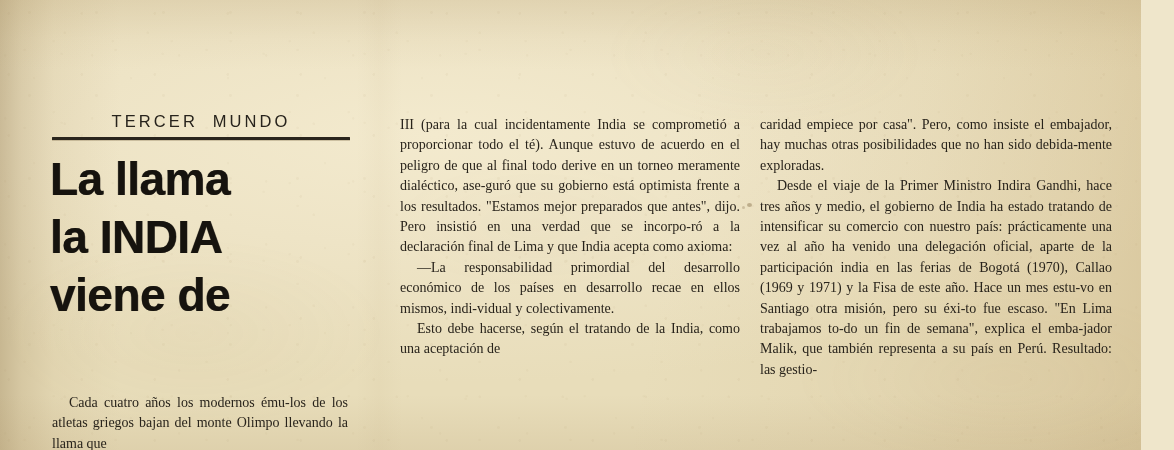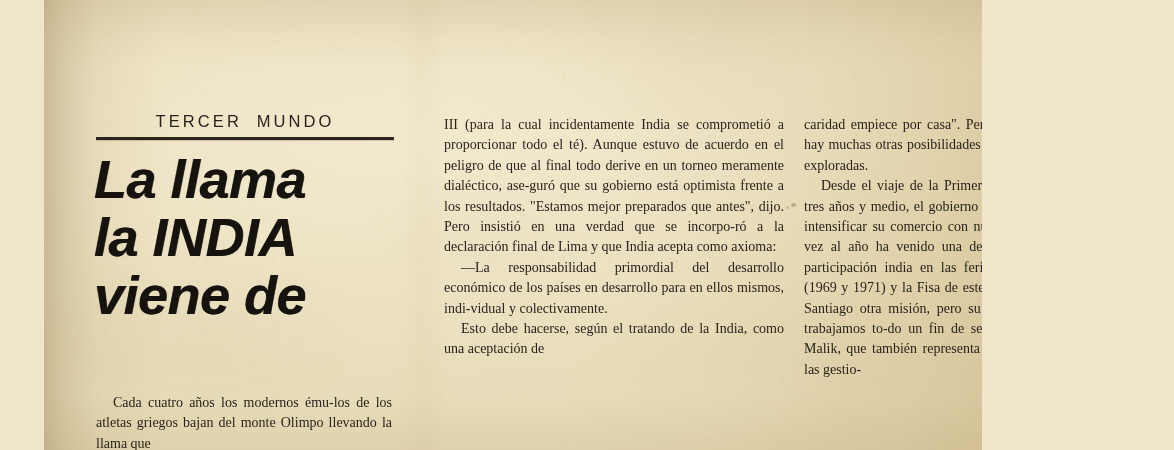--- a/index.html
+++ b/index.html
@@ -9,25 +9,24 @@
   body {
     width: 1174px;
     height: 450px;
     overflow: hidden;
     background: #efe6cb;
     font-family: "Liberation Serif", serif;
   }
 
   #page {
     position: relative;
-    width: 938px;
+    width: 1141px;
     height: 450px;
     overflow: hidden;
     background: #3b82f6;
-    margin-left: 44px;
   }
 
   
   .paper-base {
     position: absolute;
     inset: 0;
     background:
       radial-gradient(ellipse 70% 55% at 38% 30%, #f3eace 0%, #eee4c6 45%, #e8ddba 100%);
   }
   .paper-warm-right {
@@ -132,30 +131,29 @@
   
   #headline {
     position: absolute;
     left: 50px;
     top: 150px;
     width: 320px;
   }
   .headline-line {
     font-family: "Liberation Sans", sans-serif;
     font-weight: 700;
-    font-size: 54px;
+    font-size: 46px;
     line-height: 58px;
     color: #16130e;
     letter-spacing: -0.5px;
     white-space: nowrap;
     text-shadow:
       0.5px 0 0 rgba(22,19,14,0.55),
       -0.4px 0 0 rgba(22,19,14,0.35),
       0 0.4px 0 rgba(22,19,14,0.30);
-    font-style: italic;
   }
   
   .headline-line::after {
     content: "";
     position: absolute;
     left: 0; right: 0;
     height: 0;
   }
 
   
@@ -259,21 +257,21 @@
       <div class="headline-line">La llama</div>
       <div class="headline-line">la INDIA</div>
       <div class="headline-line">viene de</div>
     </div>
 
     <div class="col" id="col1">
         <p class="indent">Cada cuatro años los modernos ému-los de los atletas griegos bajan del monte Olimpo llevando la llama que</p>
       </div>
     <div class="col" id="col2">
         <p>III (para la cual incidentamente India se comprometió a proporcionar todo el té). Aunque estuvo de acuerdo en el peligro de que al final todo derive en un torneo meramente dialéctico, ase-guró que su gobierno está optimista frente a los resultados. "Estamos mejor preparados que antes", dijo. Pero insistió en una verdad que se incorpo-ró a la declaración final de Lima y que India acepta como axioma:</p>
-        <p class="indent">—La responsabilidad primordial del desarrollo económico de los países en desarrollo para en ellos mismos, indi-vidual y colectivamente.</p>
+        <p class="indent">—La responsabilidad primordial del desarrollo económico de los países en desarrollo recae en ellos mismos, indi-vidual y colectivamente.</p>
         <p class="indent">Esto debe hacerse, según el tratando de la India, como una aceptación de</p>
       </div>
     <div class="col" id="col3">
         <p>caridad empiece por casa". Pero, como insiste el embajador, hay muchas otras posibilidades que no han sido debida-mente exploradas.</p>
         <p class="indent">Desde el viaje de la Primer Ministro Indira Gandhi, hace tres años y medio, el gobierno de India ha estado tratando de intensificar su comercio con nuestro país: prácticamente una vez al año ha venido una delegación oficial, aparte de la participación india en las ferias de Bogotá (1970), Callao (1969 y 1971) y la Fisa de este año. Hace un mes estu-vo en Santiago otra misión, pero su éxi-to fue escaso. "En Lima trabajamos to-do un fin de semana", explica el emba-jador Malik, que también representa a su país en Perú. Resultado: las gestio-</p>
       </div>
 
     <div class="speck" id="speck-desde"></div>
     <div class="speck" id="speck-a"></div>
 

